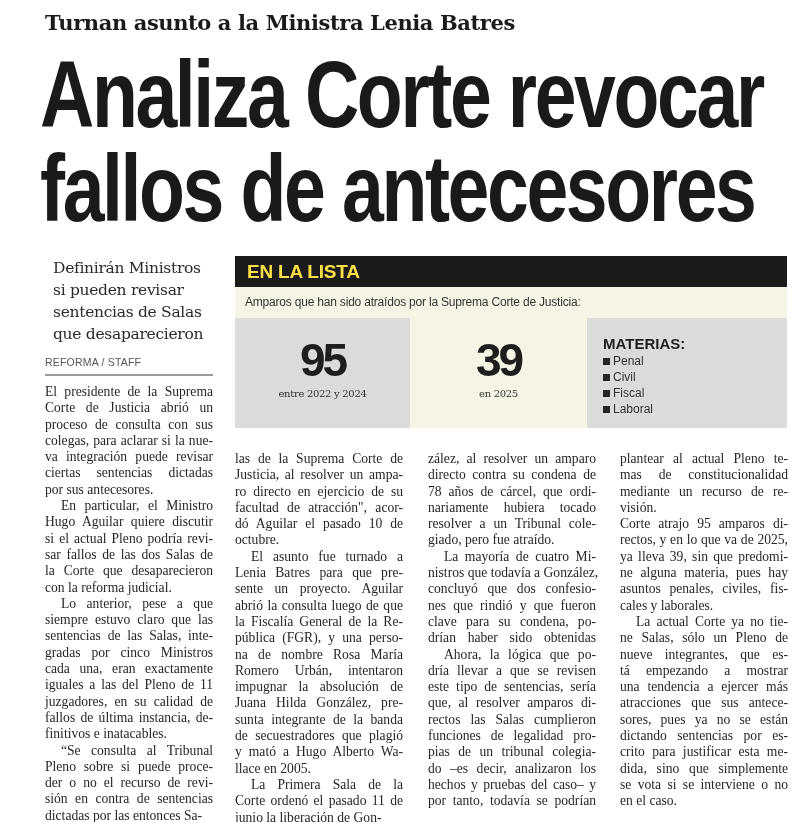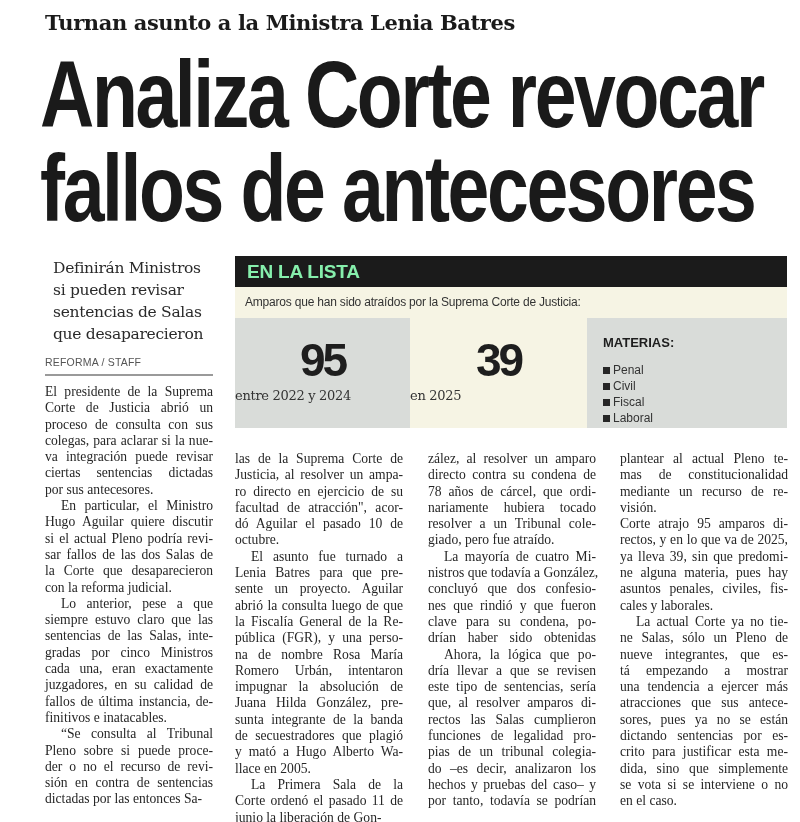--- a/index.html
+++ b/index.html
@@ -27,47 +27,47 @@
   }
   .deck .line { display: block; white-space: nowrap; }
   .byline {
     position: absolute; left: 45px; top: 356px; width: 168px;
     font-family: "Liberation Sans", sans-serif; font-size: 10.5px; color: #555;
     letter-spacing: 0.2px; padding-bottom: 6px; border-bottom: 2px solid #9a9a9a;
   }
 
   .infobox { position: absolute; left: 235px; top: 256px; width: 552px; height: 172px; }
   .info-title {
-    height: 31px; background: #1b1b1b; color: #86efac;
+    height: 31px; background: #1b1b1b; color: #fde047;
     font-family: "Liberation Sans", sans-serif; font-weight: bold; font-size: 19px;
     padding-left: 12px; line-height: 31px; letter-spacing: -0.2px;
   }
   .info-sub {
     height: 31px; background: #f6f4e4; color: #333;
     font-family: "Liberation Sans", sans-serif; font-size: 12px; line-height: 31px;
     padding-left: 10px; letter-spacing: -0.2px;
   }
   .panels { display: flex; height: 110px; }
   .panel { position: relative; height: 110px; padding-left: 8px; }
   .p1 { width: 175px; background: #d9dcd9; }
   .p2 { width: 177px; background: #f6f4e4; }
   .p3 { width: 200px; background: #d9dcd9; }
   .big-num {
     position: absolute; top: 18px; left: 0; right: 0; text-align: center;
     font-family: "Liberation Sans", sans-serif; font-weight: bold; font-size: 46px;
     line-height: 48px; letter-spacing: -3px; color: #1e1e1e;
   }
   .num-caption {
-    position: absolute; top: 70px; left: 0; right: 0; 
-    font-family: "DejaVu Serif", serif; font-size: 13px; color: #333; letter-spacing: -0.3px;
+    position: absolute; top: 70px; left: 0; right: 0; text-align: center;
+    font-family: "DejaVu Serif", serif; font-size: 10px; color: #333; letter-spacing: -0.3px;
   }
   .materias { position: absolute; left: 16px; top: 17px; }
   .materias-title {
-    font-family: "Liberation Sans", sans-serif; font-weight: bold; font-size: 13px;
-    color: #1e1e1e; margin-bottom: 12px;
+    font-family: "Liberation Sans", sans-serif; font-weight: bold; font-size: 15px;
+    color: #1e1e1e; margin-bottom: 1px;
   }
   .materia {
     font-family: "Liberation Sans", sans-serif; font-size: 12px; color: #333;
     line-height: 16px; display: flex; align-items: center;
   }
   .bullet { display: inline-block; width: 7px; height: 7px; background: #262626; margin-right: 3px; }
 
   .col {
     position: absolute; width: 168px;
     font-family: "Liberation Serif", serif; font-size: 13.6px; line-height: 16.3px;
@@ -147,20 +147,21 @@
     <span class="line">Hugo Aguilar quiere discutir</span>
     <span class="line">si el actual Pleno podría revi-</span>
     <span class="line">sar fallos de las dos Salas de</span>
     <span class="line">la Corte que desaparecieron</span>
     <span class="line last">con la reforma judicial.</span>
     <span class="line indent">Lo anterior, pese a que</span>
     <span class="line">siempre estuvo claro que las</span>
     <span class="line">sentencias de las Salas, inte-</span>
     <span class="line">gradas por cinco Ministros</span>
     <span class="line">cada una, eran exactamente</span>
+    <span class="line">iguales a las del Pleno de 11</span>
     <span class="line">juzgadores, en su calidad de</span>
     <span class="line">fallos de última instancia, de-</span>
     <span class="line last">finitivos e inatacables.</span>
     <span class="line indent">“Se consulta al Tribunal</span>
     <span class="line">Pleno sobre si puede proce-</span>
     <span class="line">der o no el recurso de revi-</span>
     <span class="line">sión en contra de sentencias</span>
     <span class="line last">dictadas por las entonces Sa-</span>
   </div>
 <div class="col c2">

